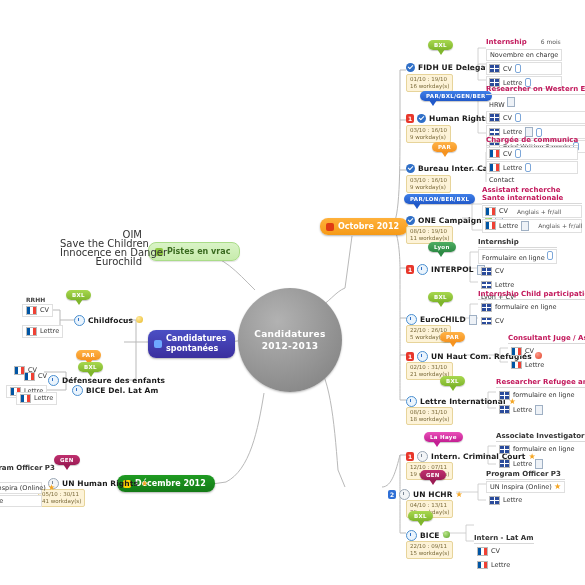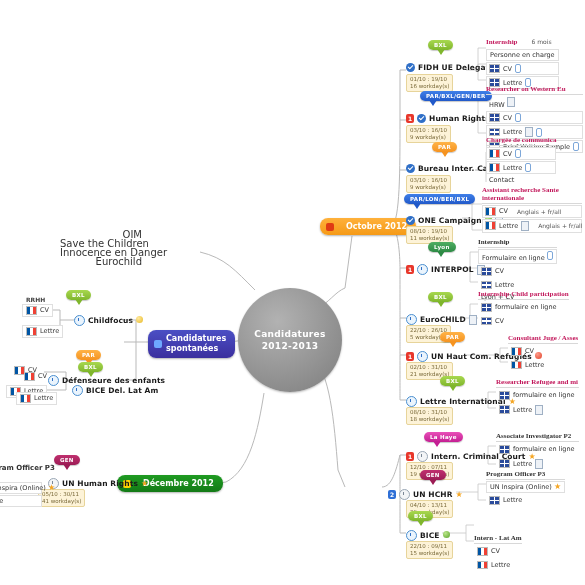--- a/index.html
+++ b/index.html
@@ -19,21 +19,21 @@
     width:104px;height:104px;border-radius:50%;
     background:radial-gradient(circle at 38% 32%, #b2b2b2 0%, #9a9a9a 45%, #8a8a8a 75%, #7e7e7e 100%);
     box-shadow:0 1px 2px rgba(0,0,0,.25);
     display:flex;align-items:center;justify-content:center;
     text-align:center;color:#fff;font-weight:bold;font-size:9px;line-height:12px;
     letter-spacing:.3px;
   }
 
   
   .pill{
-    display:flex;align-items:flex-end;gap:12px;
+    display:flex;align-items:flex-end;gap:4px;
     border-radius:8px;padding:4px 9px 4px 6px;
     color:#fff;font-weight:bold;font-size:8px;
     box-shadow:0 1px 2px rgba(0,0,0,.3);
   }
   .pill .sq{
     width:8px;height:8px;border-radius:2px;flex:none;
     background:rgba(255,255,255,.85);
     display:inline-block;
   }
   .pill-green{background:linear-gradient(#d9f3c6,#c7ecac);color:#3a6b1f;border:1px solid #aadc88;
@@ -104,21 +104,21 @@
   .b-dgreen:after{border-top:6px solid #2e8a45;}
   .b-magenta{background:linear-gradient(#e84fb8,#c41f93);}
   .b-magenta:after{border-top:6px solid #c41f93;}
   .b-purple{background:linear-gradient(#c0306f,#9c1c55);}
   .b-purple:after{border-top:6px solid #9c1c55;}
 
   
   .job{position:absolute;}
   .job h4{
     margin:0 0 1px 0;font-size:7px;font-weight:bold;color:#c2185b;
-    border-bottom:1px solid #d8d8d8;padding-bottom:1px;white-space:nowrap;font-family:Liberation Serif, serif;
+    border-bottom:1px solid #d8d8d8;padding-bottom:1px;white-space:nowrap;
   }
   .job h4.plain{color:#333;}
   .doc-row{
     display:flex;align-items:center;gap:3px;font-size:6.5px;color:#333;
     border:1px solid transparent;padding:1px 3px 1px 2px;margin-top:1px;white-space:nowrap;
   }
   .doc-row.boxed{border-color:#dfdfdf;background:#fff;}
   .flag{width:9px;height:6.5px;flex:none;display:inline-block;border:.5px solid #bbb;}
   .flag.fr{background:linear-gradient(to right,#0055a4 0 33.3%,#fff 33.3% 66.6%,#ef4135 66.6% 100%);}
   .flag.uk{background:
@@ -208,20 +208,26 @@
     </g>
   </svg>
 
   <div class="node central" style="left:238px;top:288px;">
     <div>
       <span>Candidatures</span><br>
       <span>2012-2013</span>
     </div>
   </div>
 
+  <div class="node" style="left:148px;top:242px;">
+    <div class="pill pill-green">
+      <span class="sq"></span>
+      <span>Pistes en vrac</span>
+    </div>
+  </div>
   <div class="node vrac" style="left:60px;top:230px;width:82px;">
     <div>OIM</div>
     <div>Save the Children</div>
     <div>Innocence en Danger</div>
     <div>Eurochild</div>
   </div>
 
   <div class="node" style="left:148px;top:330px;">
     <div class="pill pill-blue pill-stack">
       <span class="sq"></span>
@@ -333,21 +339,21 @@
   <div class="node dates" style="left:406px;top:73px;">
     <div>01/10 : 19/10</div>
     <div>16 workday(s)</div>
   </div>
   <div class="job" style="left:486px;top:38px;">
     <div style="display:flex;align-items:baseline;gap:8px;">
       <h4 style="border:none;">Internship</h4>
       <span class="note">6 mois</span>
     </div>
     <div class="plainrow boxed">
-      <span>Personne en charge</span>
+      <span>Novembre en charge</span>
     </div>
     <div class="doc-row boxed">
       <span class="flag uk"></span>
       <span>CV</span>
       <span class="attach"></span>
     </div>
     <div class="doc-row boxed">
       <span class="flag uk"></span>
       <span>Lettre</span>
       <span class="attach"></span>

